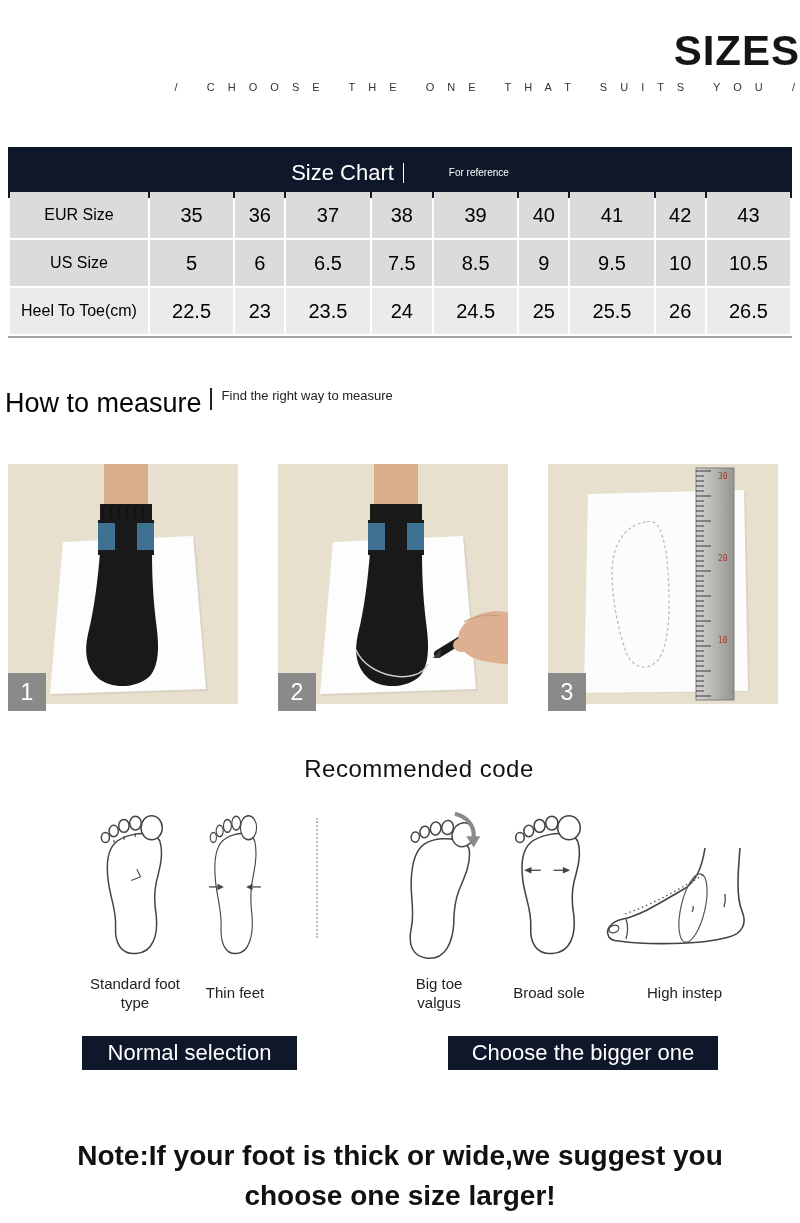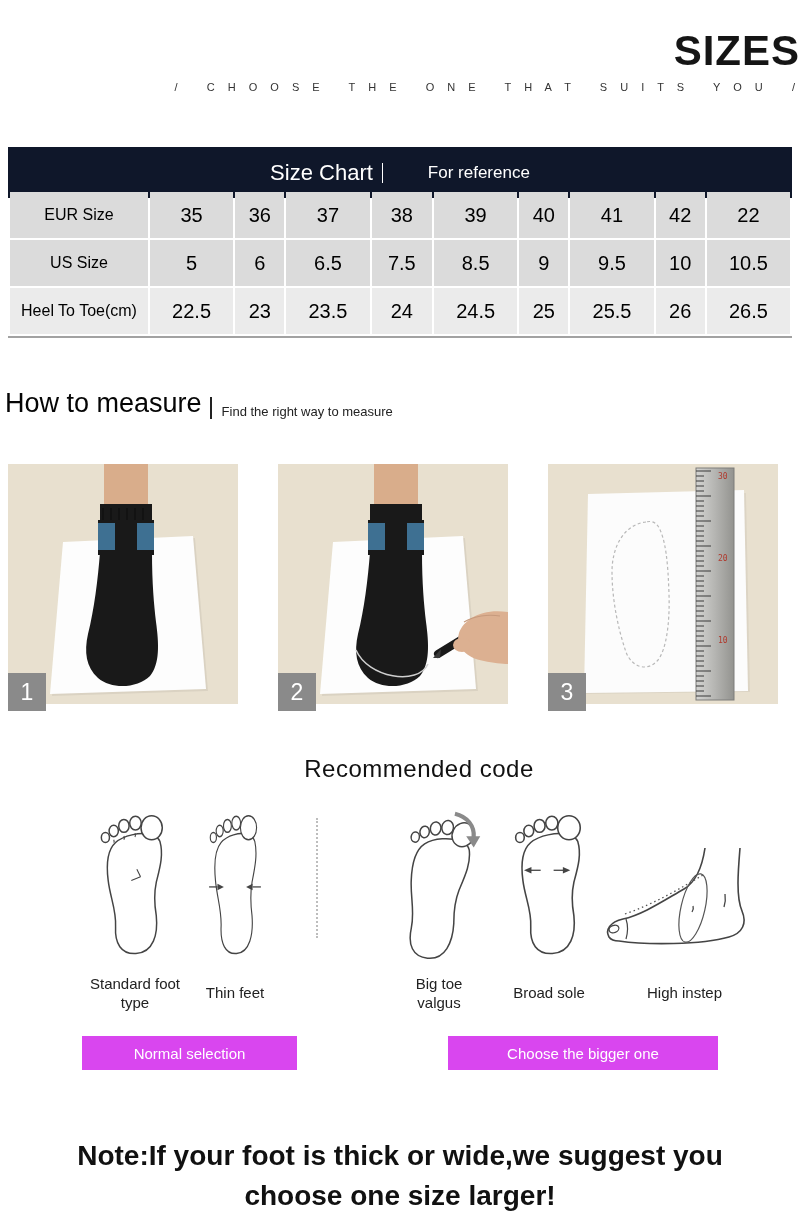--- a/index.html
+++ b/index.html
@@ -9,52 +9,52 @@
   
   .hero{position:absolute;top:28px;left:0;width:800px;text-align:right;}
   .hero-title{font-size:42px;font-weight:bold;letter-spacing:1px;color:#151515;line-height:1.1;}
   .hero-sub{margin-top:7px;font-size:11px;letter-spacing:5px;color:#333;white-space:pre;}
 
   
   .chart-header{position:absolute;top:147px;left:8px;width:784px;height:51px;background:#0f172a;
         display:flex;align-items:center;justify-content:center;color:#fff;}
   .chart-title{font-size:22px;}
   .vbar-white{width:1px;height:20px;background:#fff;margin:0 9px;}
-  .chart-note{font-size:17px;margin-left:36px;}
+  .chart-note{font-size:10px;margin-left:36px;}
   table.sizes{position:absolute;top:190px;left:8px;width:784px;border-collapse:separate;
         border-spacing:2px;border-bottom:2px solid #a2a2a2;}
   table.sizes td{height:44px;text-align:center;vertical-align:middle;color:#000000;background:#dbdbdb;}
   table.sizes tr.alt td{background:#ebebeb;}
   td.rowlabel{font-size:16px;}
   td.val{font-size:20px;}
 
   
-  .measure-head{position:absolute;top:388px;left:5px;display:flex;align-items:flex-end;}
+  .measure-head{position:absolute;top:388px;left:5px;display:flex;align-items:flex-start;}
   .measure-title{font-size:27px;color:#050505;}
   .vbar-dark{width:2px;height:22px;background:#222;margin:0 10px 0 8px;}
   .measure-sub{font-size:13px;color:#222;}
 
   .photo{position:absolute;top:464px;width:252px;height:240px;}
   .photo svg{display:block;}
   .badge{position:absolute;left:0;bottom:-7px;width:38px;height:38px;background:#8a8a8a;
         color:#fff;font-size:23px;display:flex;align-items:center;justify-content:center;}
 
   
   .rec-title{position:absolute;top:755px;left:0;width:800px;text-align:center;
         font-size:24px;letter-spacing:.5px;color:#111;padding-left:19px;}
   .feet-row{position:absolute;top:800px;left:0;width:800px;height:230px;}
   .foot-fig{position:absolute;text-align:center;}
   .svg-wrap{height:160px;display:flex;align-items:flex-end;justify-content:center;}
   .foot-label{margin-top:12px;font-size:15px;color:#222;line-height:1.3;
         display:flex;align-items:center;justify-content:center;min-height:42px;}
   .foot-label span{display:inline-block;}
   .divider-dotted{position:absolute;left:316px;top:18px;height:120px;border-left:2px dotted #bdbdbd;}
 
-  .pill{position:absolute;top:1036px;height:34px;background:#d946ef;color:#fff;
-        font-size:15px;display:flex;align-items:center;justify-content:center;}
+  .pill{position:absolute;top:1036px;height:34px;background:#0f172a;color:#fff;
+        font-size:22px;display:flex;align-items:center;justify-content:center;}
   .pill.left{left:82px;width:215px;}
   .pill.right{left:448px;width:270px;}
 
   
   .note{position:absolute;top:1136px;left:0;width:800px;text-align:center;
         font-size:28px;font-weight:bold;line-height:40px;color:#111;white-space:nowrap;}
 
   .outline{fill:#fff;stroke:#444;stroke-width:1.6;}
   .crease{fill:none;stroke:#444;stroke-width:1.2;}
 </style>
@@ -91,21 +91,21 @@
         <tr>
       <td class="rowlabel">EUR Size</td>
       <td class="val">35</td>
       <td class="val">36</td>
       <td class="val">37</td>
       <td class="val">38</td>
       <td class="val">39</td>
       <td class="val">40</td>
       <td class="val">41</td>
       <td class="val">42</td>
-      <td class="val">22</td>
+      <td class="val">43</td>
     </tr>
     <tr>
       <td class="rowlabel">US Size</td>
       <td class="val">5</td>
       <td class="val">6</td>
       <td class="val">6.5</td>
       <td class="val">7.5</td>
       <td class="val">8.5</td>
       <td class="val">9</td>
       <td class="val">9.5</td>

